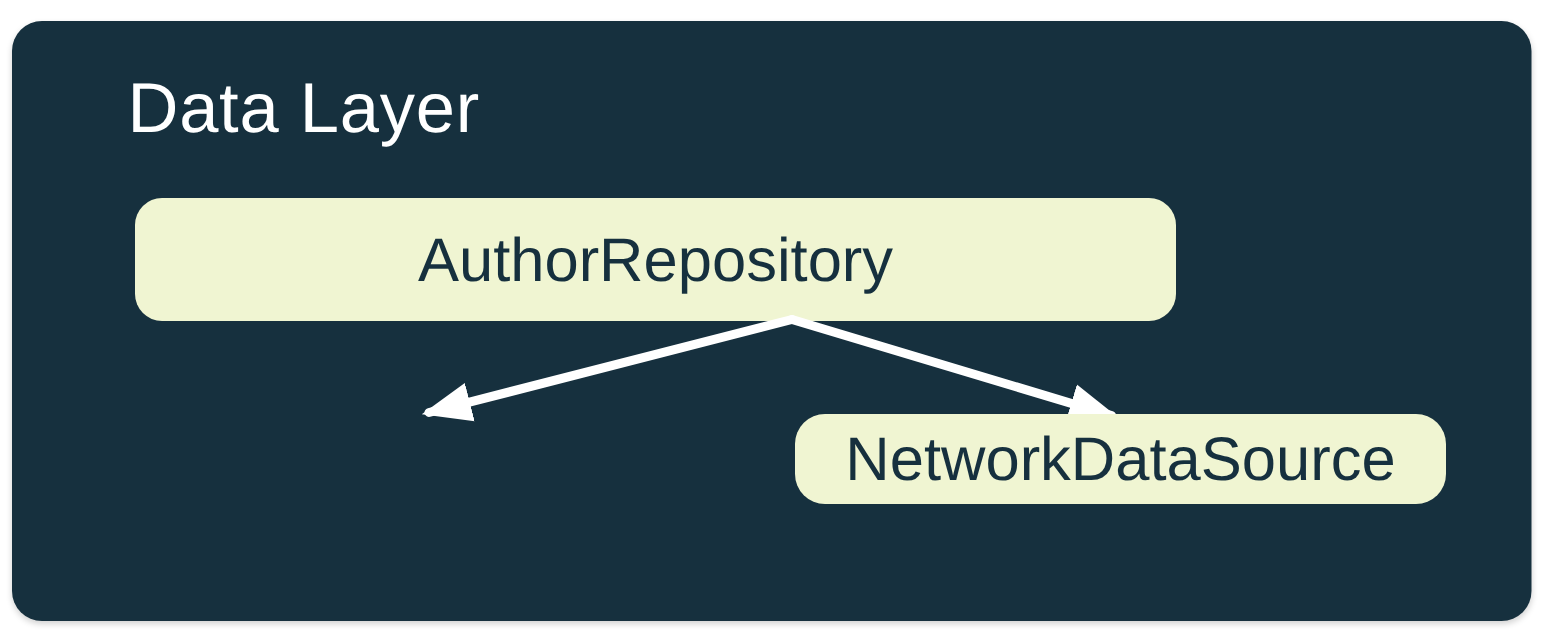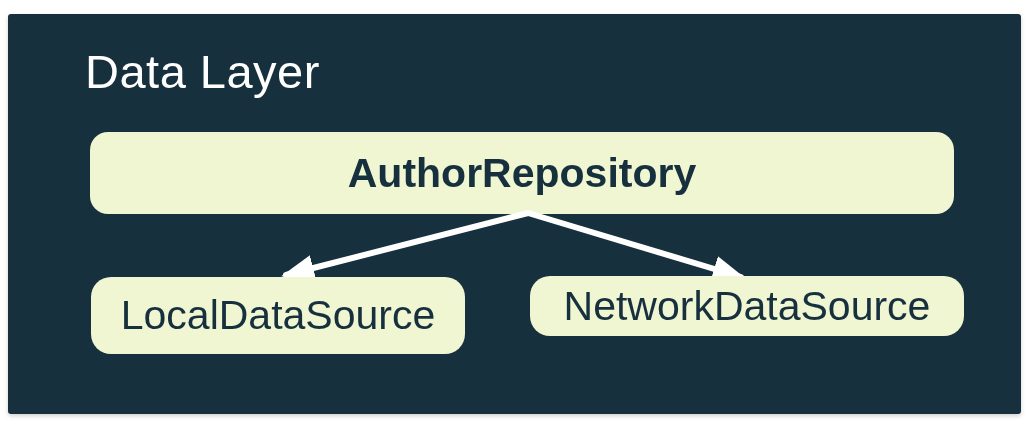--- a/index.html
+++ b/index.html
@@ -23,21 +23,21 @@
     width: 1032px;
     height: 426px;
   }
   .panel {
     position: absolute;
     left: 8px;
     top: 14px;
     width: 1013px;
     height: 400px;
     background: var(--container-background);
-    border-radius: 3px;
+    border-radius: 20px;
     box-shadow: 0 2px 4px rgba(0,0,0,0.18);
   }
   .panel-title {
     position: absolute;
     left: 77px;
     top: 30px;
     font-size: 47px;
     font-weight: 400;
     line-height: 1.2;
     color: var(--title-text);
@@ -51,24 +51,23 @@
     display: flex;
     align-items: center;
     justify-content: center;
     font-size: 41px;
     font-weight: 400;
     white-space: nowrap;
   }
   .node-top {
     left: 82px;
     top: 118px;
-    width: 864px;
+    width: 694px;
     height: 82px;
     border-radius: 18px;
-    font-weight: bold;
   }
   .node-left {
     left: 83px;
     top: 263px;
     width: 374px;
     height: 77px;
     border-radius: 20px;
   }
   .node-right {
     left: 522px;
@@ -109,22 +108,19 @@
     <svg class="arrows" viewBox="0 0 1013 400" width="1013" height="400" xmlns="http://www.w3.org/2000/svg">
       <defs>
         <marker id="arrowhead" viewBox="0 0 10 10" refX="8.5" refY="5" markerWidth="5.5" markerHeight="5.5" orient="auto">
           <path class="arrow-head" d="M 0 1 L 10 5 L 0 9 Z"></path>
         </marker>
       </defs>
       <line class="arrow-line" x1="520" y1="199" x2="278" y2="261" marker-end="url(#arrowhead)"></line>
       <line class="arrow-line" x1="520" y1="199" x2="733" y2="263" marker-end="url(#arrowhead)"></line>
     </svg>
 
-    <div class="node node-left">
-      <span>LocalDataSource</span>
-    </div>
 
     <div class="node node-right">
       <span>NetworkDataSource</span>
     </div>
 
   </div>
 </div>
 
 </body></html>

